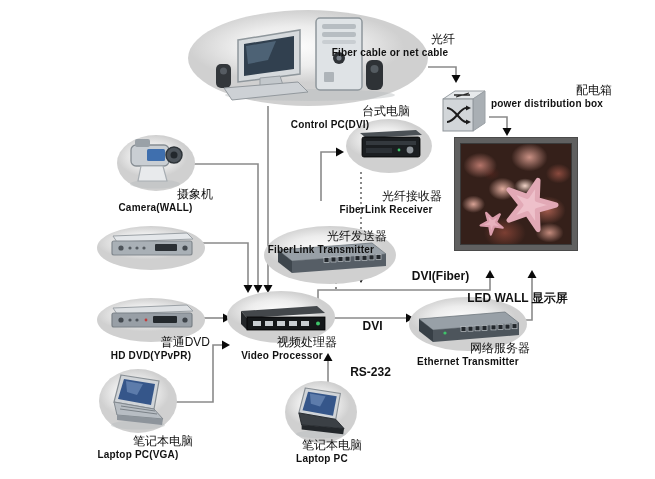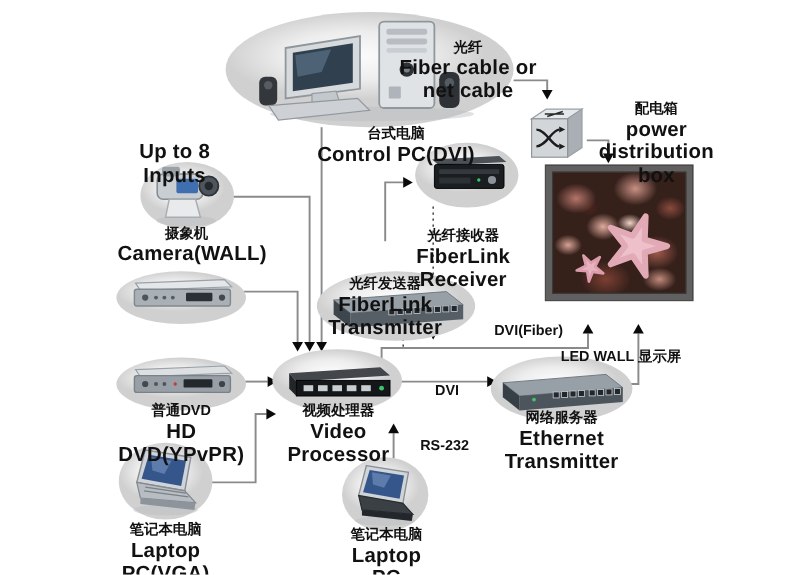--- a/index.html
+++ b/index.html
@@ -3,22 +3,22 @@
 <meta charset="utf-8">
 <style>
   html,body{margin:0;padding:0;background:#fff;}
   #stage{position:relative;width:655px;height:479px;background:#fff;overflow:hidden;
          font-family:"Liberation Sans",sans-serif;color:#111;}
   .node{position:absolute;border-radius:50%;
         background:radial-gradient(closest-side at 45% 38%, #fcfcfc 0%, #ededed 55%, #d0d0d0 100%);
         display:flex;align-items:center;justify-content:center;z-index:2;}
   .node svg{width:100%;height:100%;display:block;}
   .lbl{position:absolute;text-align:center;z-index:3;line-height:1.15;}
-  .cn{font-size:12px;font-weight:bold;display:block;}
-  .en{font-size:17px;font-weight:bold;display:block;letter-spacing:.2px;}
+  .cn{font-size:12px;font-weight:normal;display:block;text-align:right;}
+  .en{font-size:10px;font-weight:bold;display:block;letter-spacing:.2px;}
   .single{font-size:12px;font-weight:bold;}
   #wires{position:absolute;left:0;top:0;z-index:1;}
   #ledwall{position:absolute;left:455px;top:138px;width:122px;height:112px;z-index:2;
     border:5px solid #606060;box-shadow:inset 0 0 0 1px #3a3a3a,0 0 0 1px #4a4a4a;
     background-color:#35201a;box-sizing:border-box;
     background-image:
       radial-gradient(24px 18px at 18% 22%, #b5756a 0%, rgba(181,117,106,0) 70%),
       radial-gradient(26px 20px at 62% 14%, #c99084 0%, rgba(201,144,132,0) 70%),
       radial-gradient(18px 14px at 88% 30%, #8a4a3e 0%, rgba(138,74,62,0) 70%),
       radial-gradient(20px 16px at 38% 45%, #e0ab9d 0%, rgba(224,171,157,0) 70%),
@@ -234,23 +234,20 @@
     <svg viewBox="0 0 90 74">
       <g transform="translate(52,40) rotate(18)">
         <polygon points="0,-26 5.3,-7.3 24.7,-8 8.6,2.8 15.3,21 0,9 -15.3,21 -8.6,2.8 -24.7,-8 -5.3,-7.3" fill="#eec0ca" stroke="#e2a9b6" stroke-width="5" stroke-linejoin="round"></polygon>
       </g>
       <g transform="translate(14,58) rotate(-30) scale(0.45)">
         <polygon points="0,-26 5.3,-7.3 24.7,-8 8.6,2.8 15.3,21 0,9 -15.3,21 -8.6,2.8 -24.7,-8 -5.3,-7.3" fill="#e8b2be" stroke="#db9dac" stroke-width="5" stroke-linejoin="round"></polygon>
       </g>
     </svg>
   </div>
 
-  <div class="lbl" style="left:88px;top:117px;width:115px;">
-    <span class="en">Up to 8 Inputs</span>
-  </div>
 
   <div class="lbl" style="left:250px;top:105px;width:160px;">
     <span class="cn">台式电脑</span>
     <span class="en">Control PC(DVI)</span>
   </div>
 
   <div class="lbl" style="left:98px;top:188px;width:115px;">
     <span class="cn">摄象机</span>
     <span class="en">Camera(WALL)</span>
   </div>

